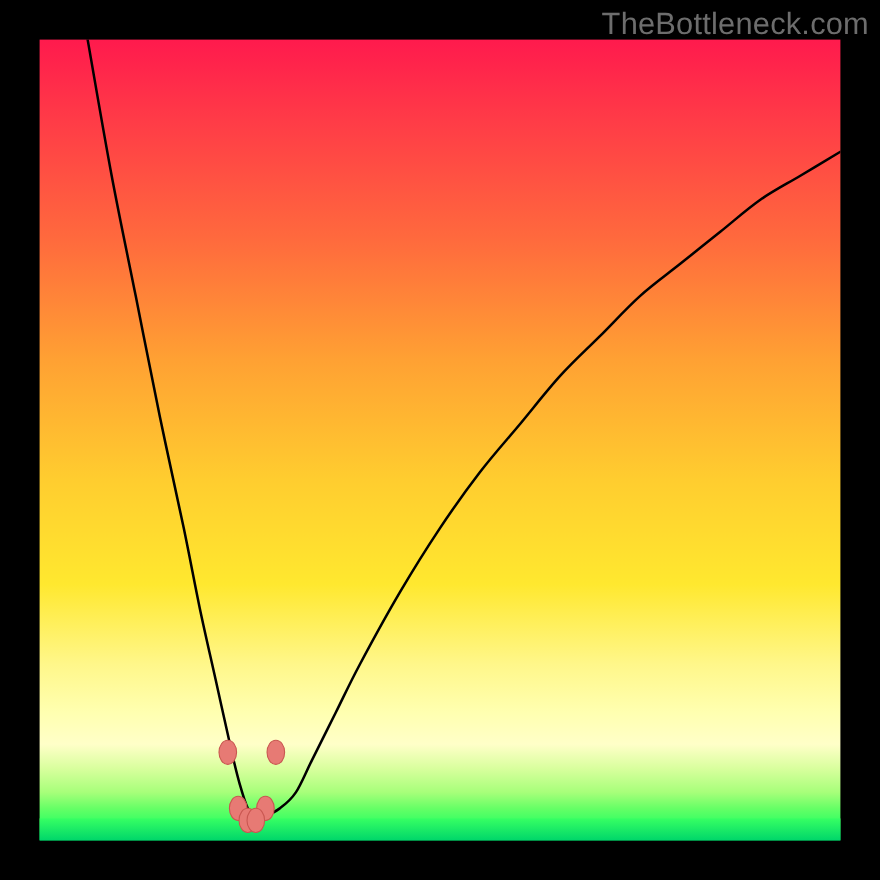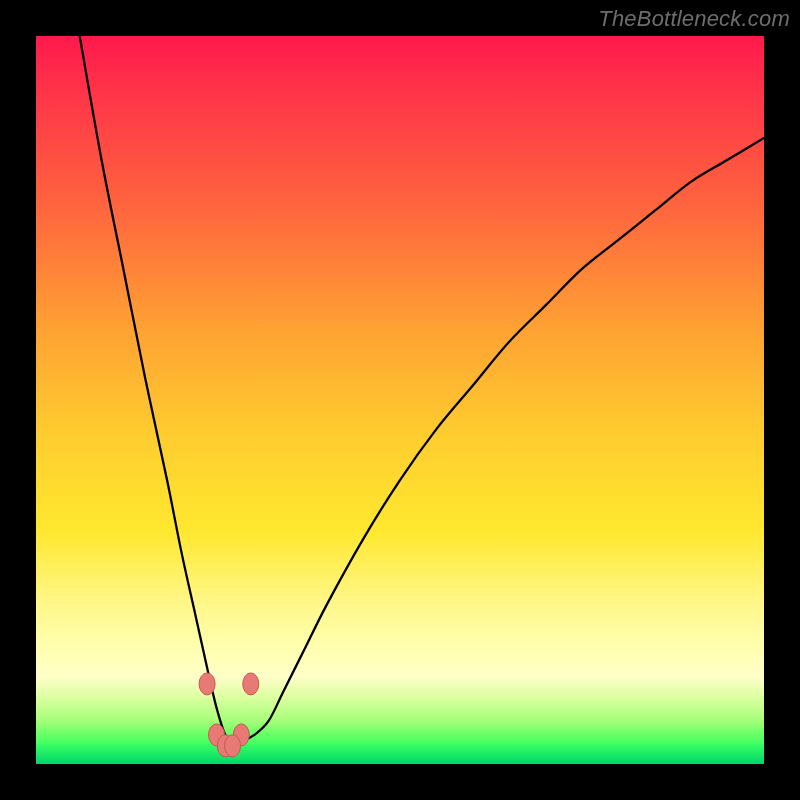--- a/index.html
+++ b/index.html
@@ -47,25 +47,24 @@
     right: 0;
     bottom: 0;
     height: 20px;
     background: linear-gradient(to bottom, #37ff63 0%, #00d66a 100%);
   }
   .watermark {
     position: absolute;
     top: 6px;
     right: 10px;
     color: #6d6d6d;
-    font-size: 22px;
+    font-size: 28px;
     font-weight: 500;
     letter-spacing: 0.2px;
     user-select: none;
-    font-style: italic;
   }
   svg.curve {
     position: absolute;
     left: 0;
     top: 0;
     width: 728px;
     height: 728px;
   }
 </style>
 </head>

